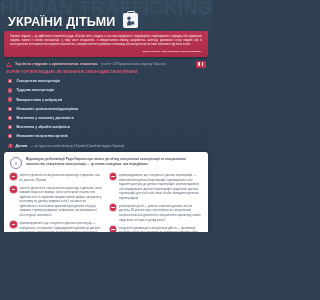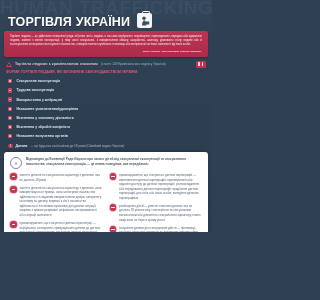--- a/index.html
+++ b/index.html
@@ -115,21 +115,21 @@
     background-size:3px 3px;}
 </style>
 </head>
 <body>
 
 <div class="poster">
 
   <div class="watermark">HUMAN TRAFFICKING</div>
 
   <div class="header">
-    <div class="title">ТОРГІВЛЯ УКРАЇНИ</div>
+    <div class="title">УКРАЇНИ ДІТЬМИ</div>
     <div class="bagicon">
       <svg class="fig" viewBox="0 0 10 10">
         <circle cx="4" cy="2.3" r="1.7" fill="#3b4d61"></circle>
         <path d="M2 9.6 C2 6.6 3 4.6 4.3 4.6 C5.6 4.6 6.4 6.2 6.4 9.6 Z" fill="#3b4d61"></path>
         <rect x="6" y="5.4" width="3.2" height="3" rx=".4" fill="#3b4d61"></rect>
       </svg>
     </div>
   </div>
 
   <div class="redblock">

